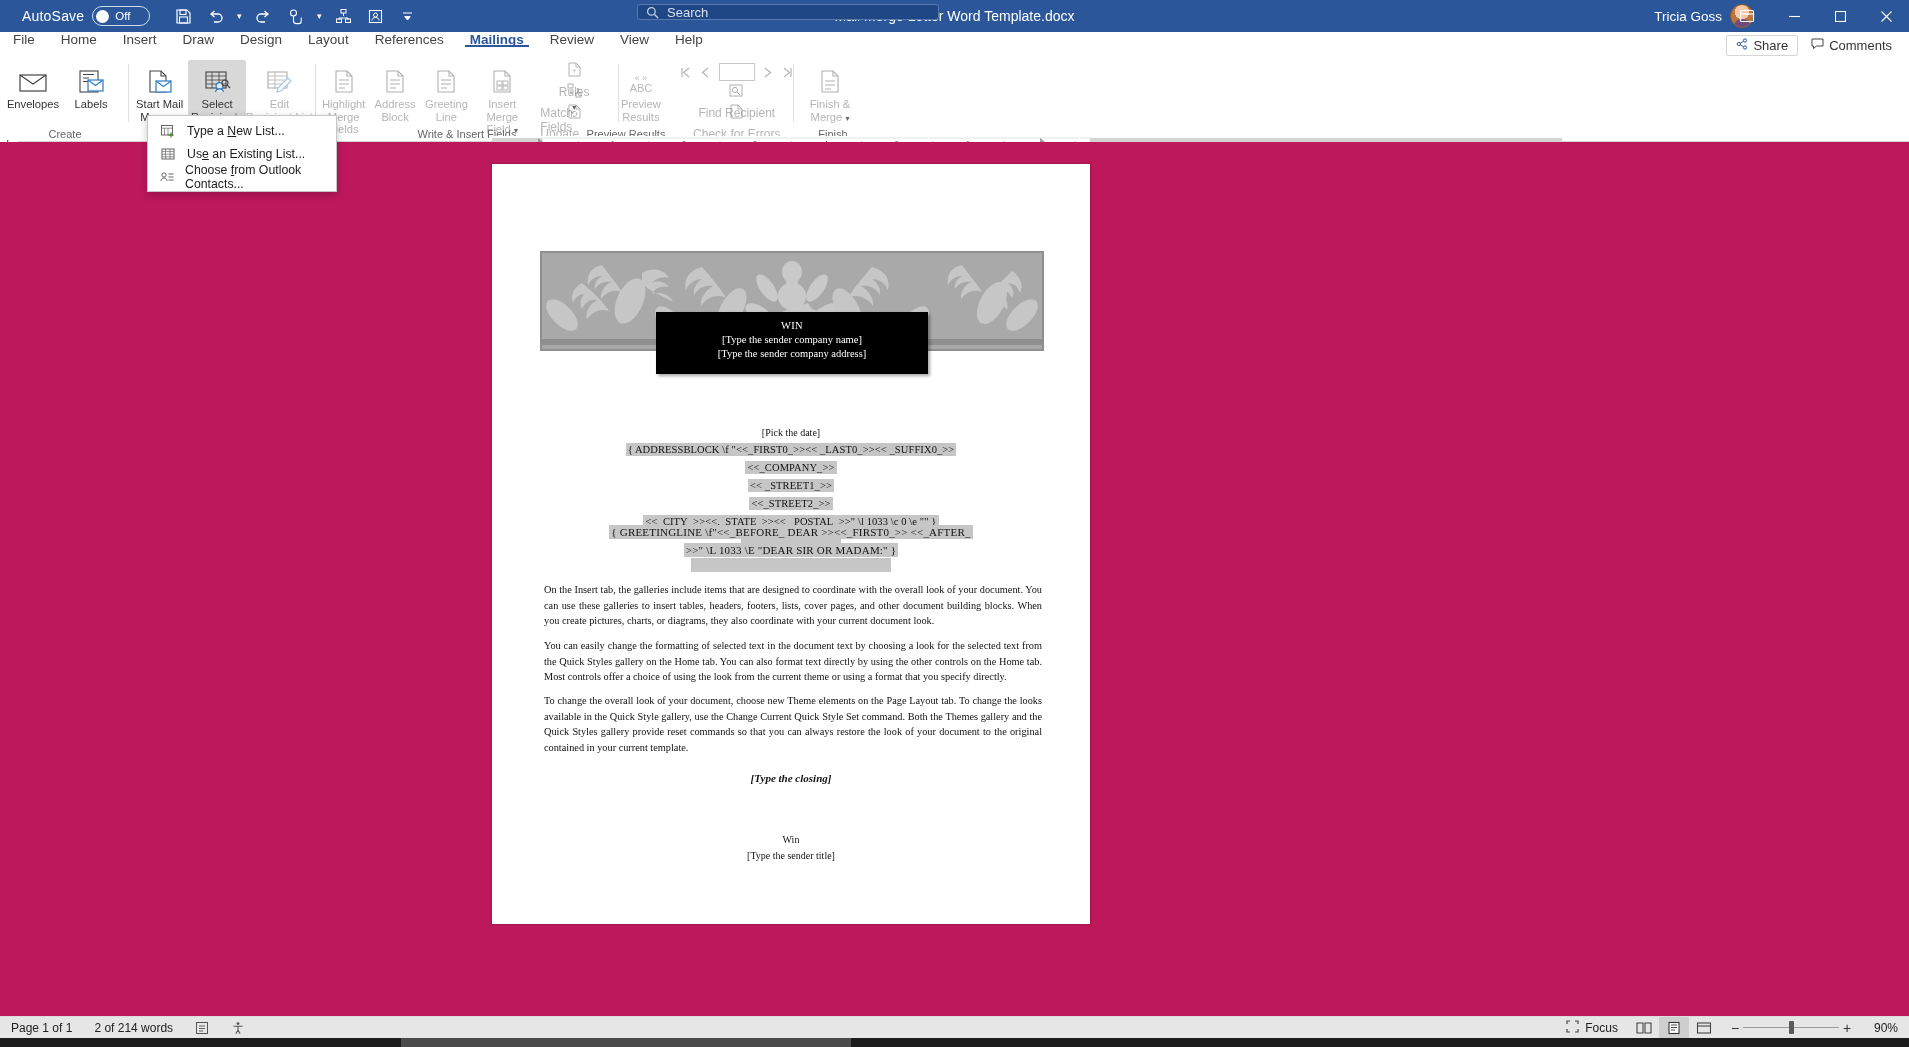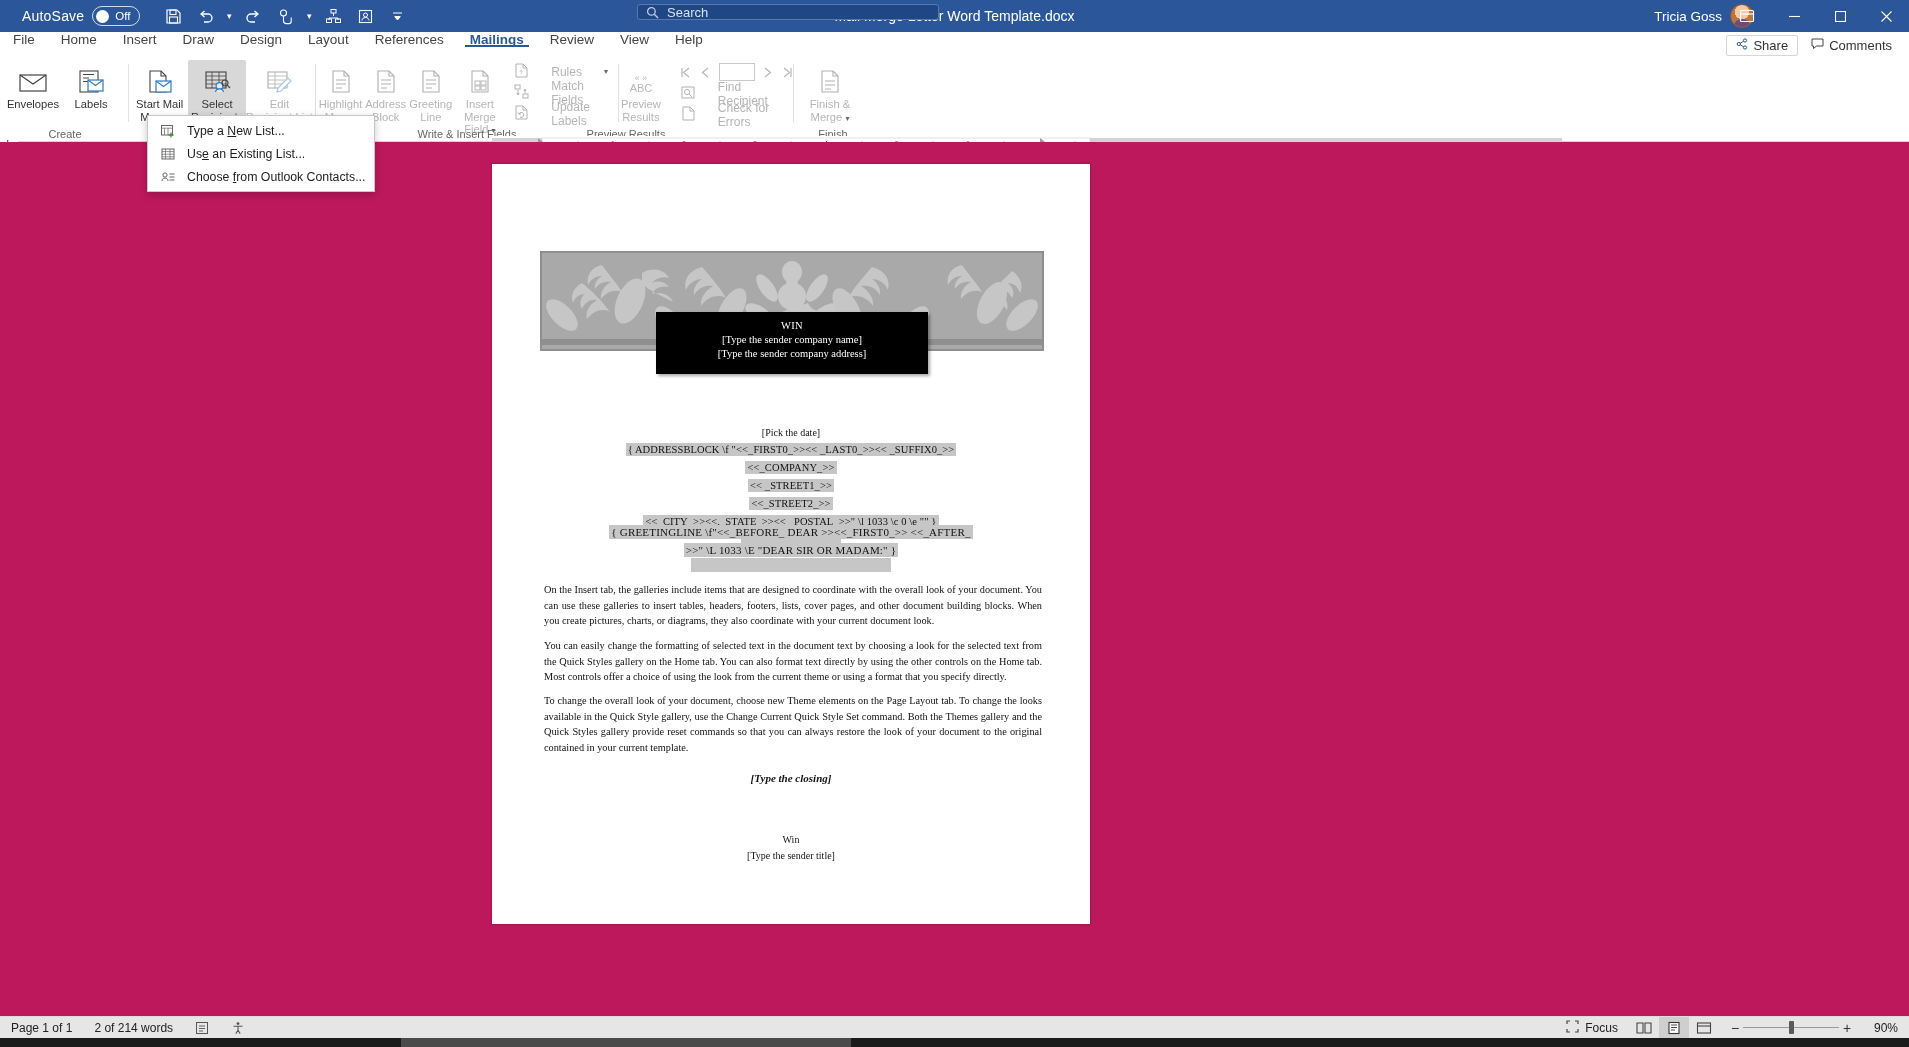--- a/index.html
+++ b/index.html
@@ -11,21 +11,21 @@
   #app { position: relative; width: 1909px; height: 1047px; }
 
   
   .titlebar {
     height: 32px; background: #2b579a; display: flex; align-items: center;
     color: #fff; font-size: 14px; position: relative;
   }
   .autosave-wrap { display: flex; align-items: center; margin-left: 22px; gap: 8px; }
   .autosave-label { font-size: 14px; letter-spacing: .2px; }
   .toggle {
-    width: 48px; height: 20px; border-radius: 10px; border: 1.6px solid #cfdcef;
+    width: 58px; height: 20px; border-radius: 10px; border: 1.6px solid #cfdcef;
     display: flex; align-items: center; padding: 0 3px; position: relative;
   }
   .toggle .knob { width: 13px; height: 13px; border-radius: 50%; background: #fff; }
   .toggle .toggle-txt { font-size: 11.5px; margin-left: 6px; color: #fff; }
   .qat { display: flex; align-items: center; gap: 2px; margin-left: 18px; }
   .qat-btn {
     width: 30px; height: 26px; display: flex; align-items: center; justify-content: center;
     border-radius: 2px;
   }
   .qat-caret { width: 14px; height: 26px; display:flex; align-items:center; justify-content:center; font-size: 9px; }
@@ -96,34 +96,34 @@
     padding-top: 5px; font-size: 11.2px; color: #333; line-height: 12.5px;
     text-align: center; border-radius: 2px;
   }
   .rbtn.wide { width: 68px; }
   .rbtn .ic { height: 30px; display: flex; align-items: flex-end; justify-content: center; margin-bottom: 3px; }
   .rbtn.active { background: #d8d8d8; }
   .rbtn.disabled { color: #b5b5b5; }
   .rbtn.disabled svg { opacity: .42; }
   .rcol { display: flex; flex-direction: column; justify-content: center; height: 66px; padding: 0 4px; }
   .rrow {
-    display: flex; align-items: center; gap: 22px; font-size: 12px; color: #b5b5b5;
-    height: 21px; padding: 0 4px; border-radius: 2px;
+    display: flex; align-items: center; gap: 5px; font-size: 12px; color: #b5b5b5;
+    height: 21px; padding: 0 4px; border-radius: 2px; flex-direction: column;
   }
   .rrow svg { opacity: .45; }
   .navrow { display: flex; align-items: center; gap: 2px; height: 22px; }
   .nav-btn { width: 18px; height: 20px; display: flex; align-items: center; justify-content: center; }
   .rec-field {
     width: 36px; height: 18px; border: 1px solid #c9c9c9; background: #fff; margin: 0 2px;
   }
   .caret-s { font-size: 8px; line-height: 8px; color: #666; }
 
   
   .menu {
-    position: absolute; left: 147px; top: 115px; width: 228px;
+    position: absolute; left: 147px; top: 115px; width: 190px;
     background: #fff; border: 1px solid #c6c6c6;
     box-shadow: 0 3px 8px rgba(0,0,0,.22); z-index: 50; padding: 3px 0;
   }
   .menu-item {
     height: 23px; display: flex; align-items: center; gap: 11px;
     padding-left: 12px; font-size: 12.3px; color: #1d1d1d;
   }
   .menu-item .mi-ic { width: 16px; display: flex; justify-content: center; }
   .menu-item u { text-decoration: underline; }
 

